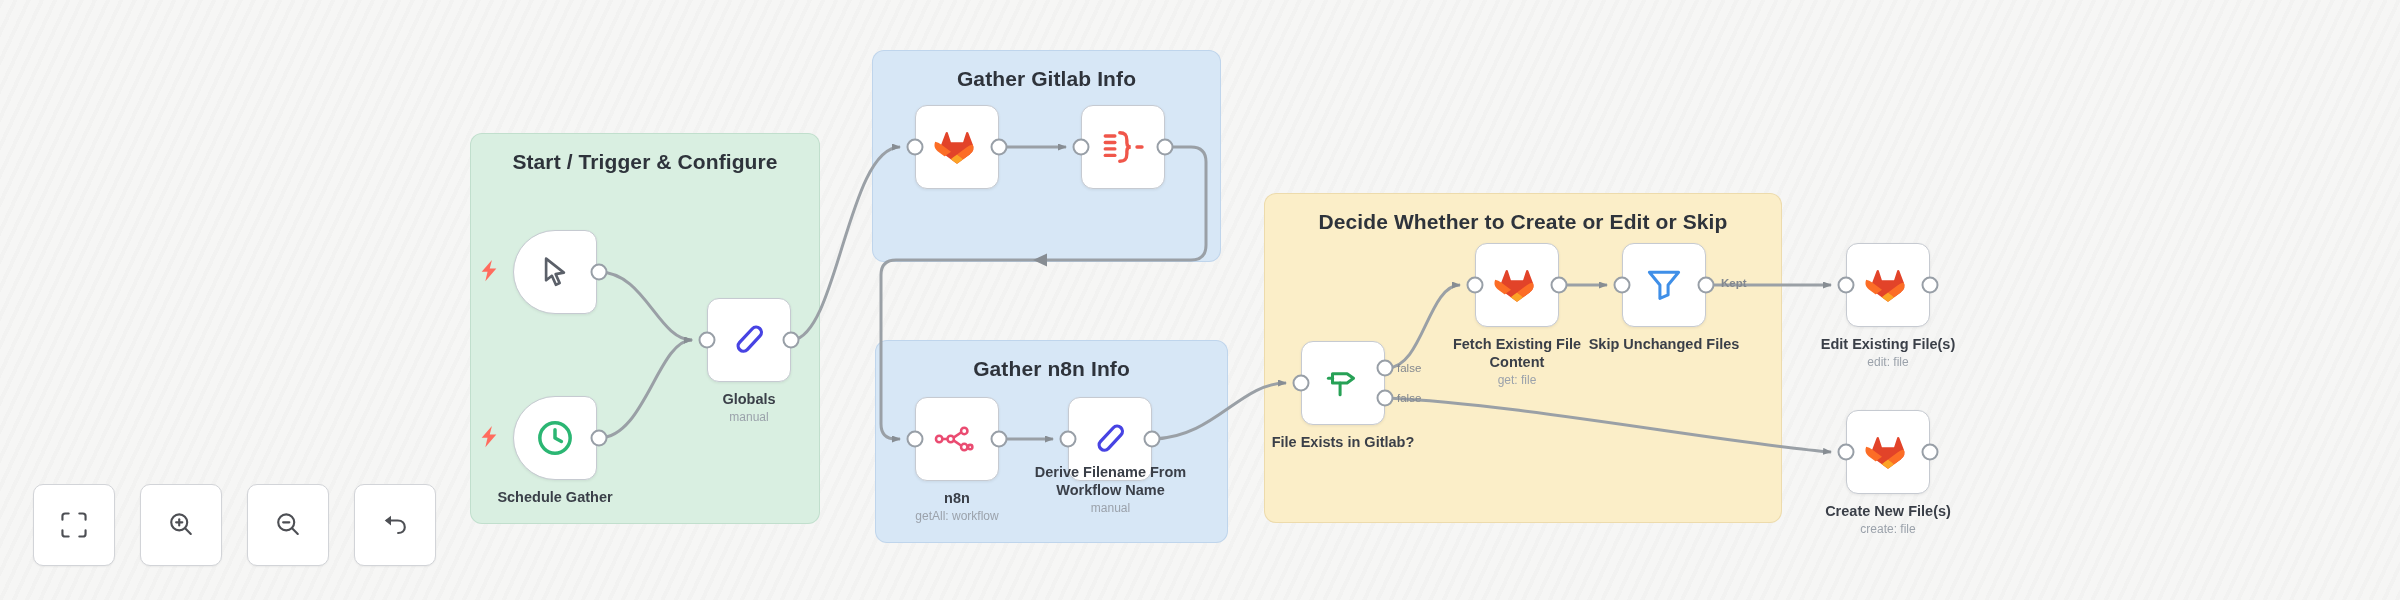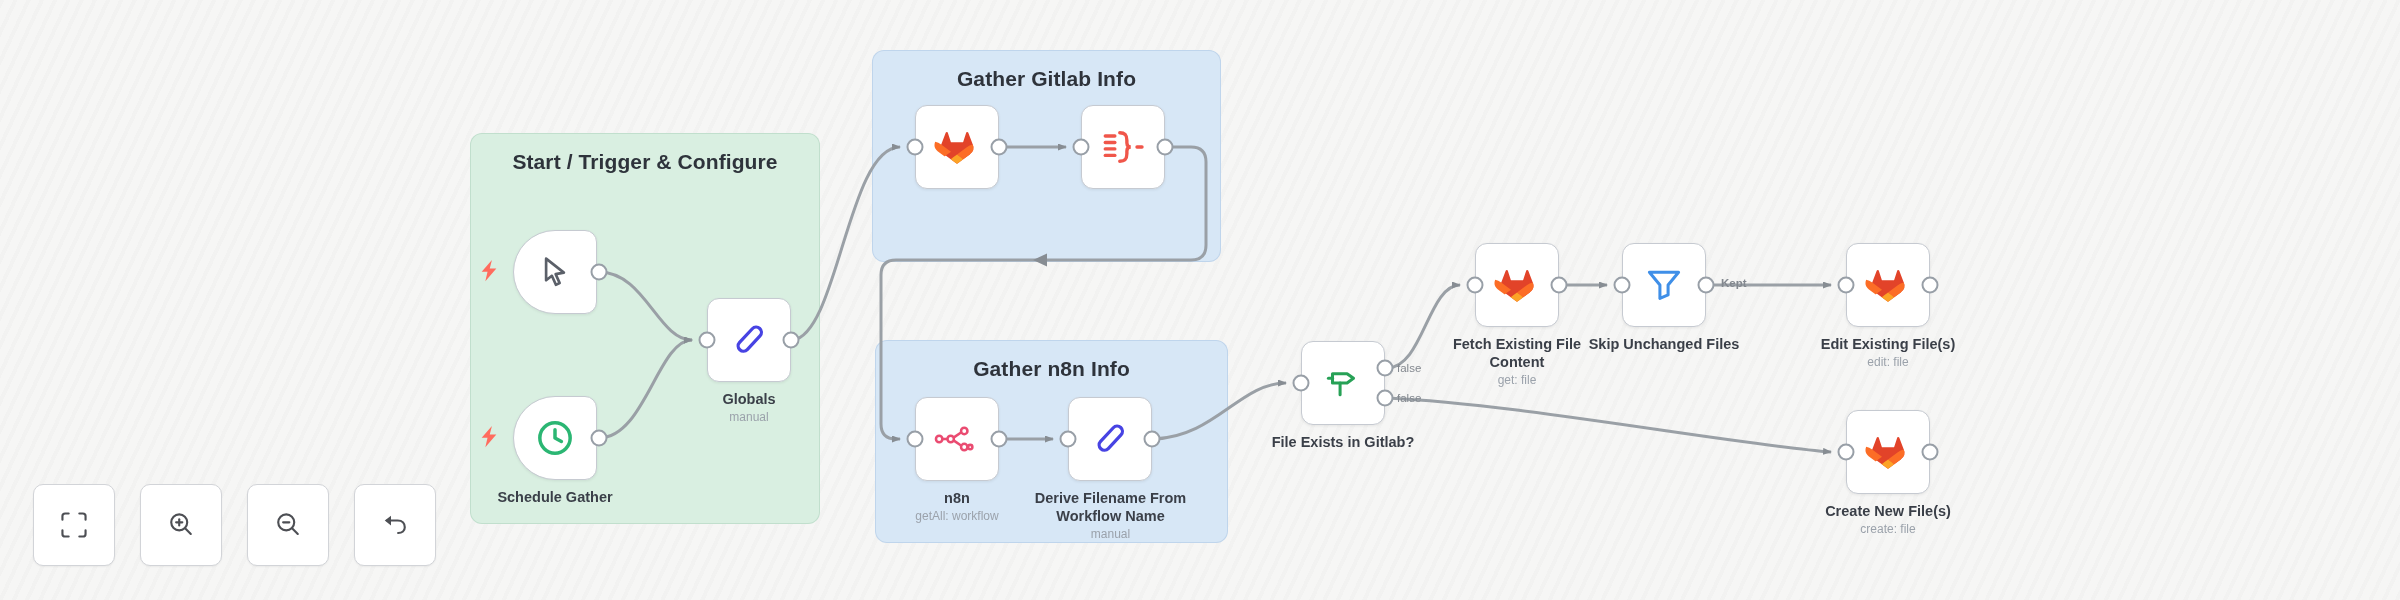--- a/index.html
+++ b/index.html
@@ -44,20 +44,23 @@
 <div id="canvas">
 
   <div class="sticky green" style="left:470px;top:133px;width:350px;height:391px;">
     <div class="sticky-title">Start / Trigger &amp; Configure</div>
   </div>
   <div class="sticky blue" style="left:872px;top:50px;width:349px;height:212px;">
     <div class="sticky-title">Gather Gitlab Info</div>
   </div>
   <div class="sticky blue" style="left:875px;top:340px;width:353px;height:203px;">
     <div class="sticky-title">Gather n8n Info</div>
+  </div>
+  <div class="sticky yellow" style="left:1264px;top:193px;width:518px;height:330px;">
+    <div class="sticky-title">Decide Whether to Create or Edit or Skip</div>
   </div>
 
   <svg id="wires" width="2400" height="600" viewBox="0 0 2400 600">
     <defs>
       <marker id="arr" markerWidth="9" markerHeight="7" refX="8" refY="3.5" orient="auto" markerUnits="userSpaceOnUse">
         <polygon points="0,0 9,3.5 0,7" fill="#878d93"></polygon>
       </marker>
     </defs>
     <g stroke="#9aa0a6" stroke-width="3" fill="none">
       <path d="M599 272 C645 272 658 340 692 340" marker-end="url(#arr)"></path>
@@ -213,21 +216,21 @@
       <div class="node-sub"></div>
   </div>
   <div class="node-label" style="left:669px;top:390px;width:160px;text-align:center;">
     <div>Globals</div>
       <div class="node-sub">manual</div>
   </div>
   <div class="node-label" style="left:867px;top:489px;width:180px;">
     <div>n8n</div>
       <div class="node-sub">getAll: workflow</div>
   </div>
-  <div class="node-label" style="left:1013px;top:489px;width:195px;">
+  <div class="node-label" style="left:1013px;top:463px;width:195px;">
     <div>Derive Filename From Workflow Name</div>
       <div class="node-sub">manual</div>
   </div>
   <div class="node-label" style="left:1243px;top:433px;width:200px;">
     <div>File Exists in Gitlab?</div>
       <div class="node-sub"></div>
   </div>
   <div class="node-label" style="left:1432px;top:335px;width:170px;">
     <div>Fetch Existing File Content</div>
       <div class="node-sub">get: file</div>

